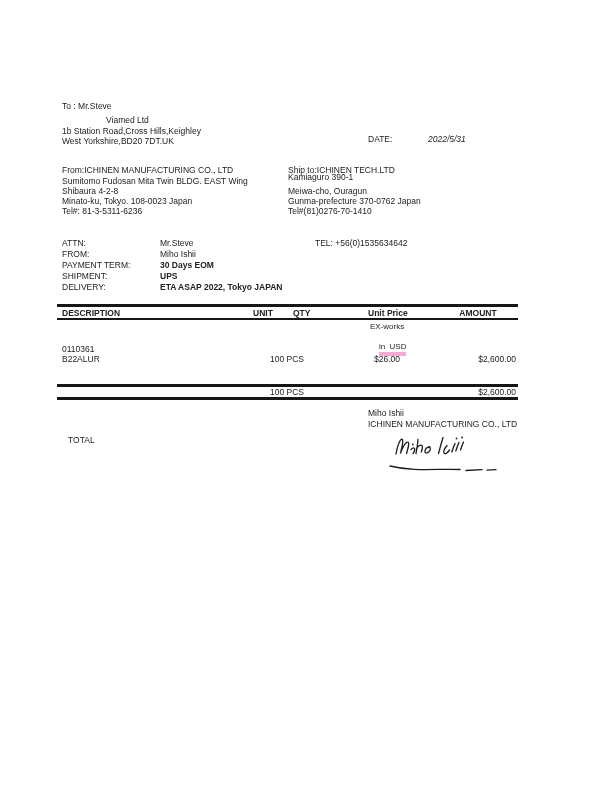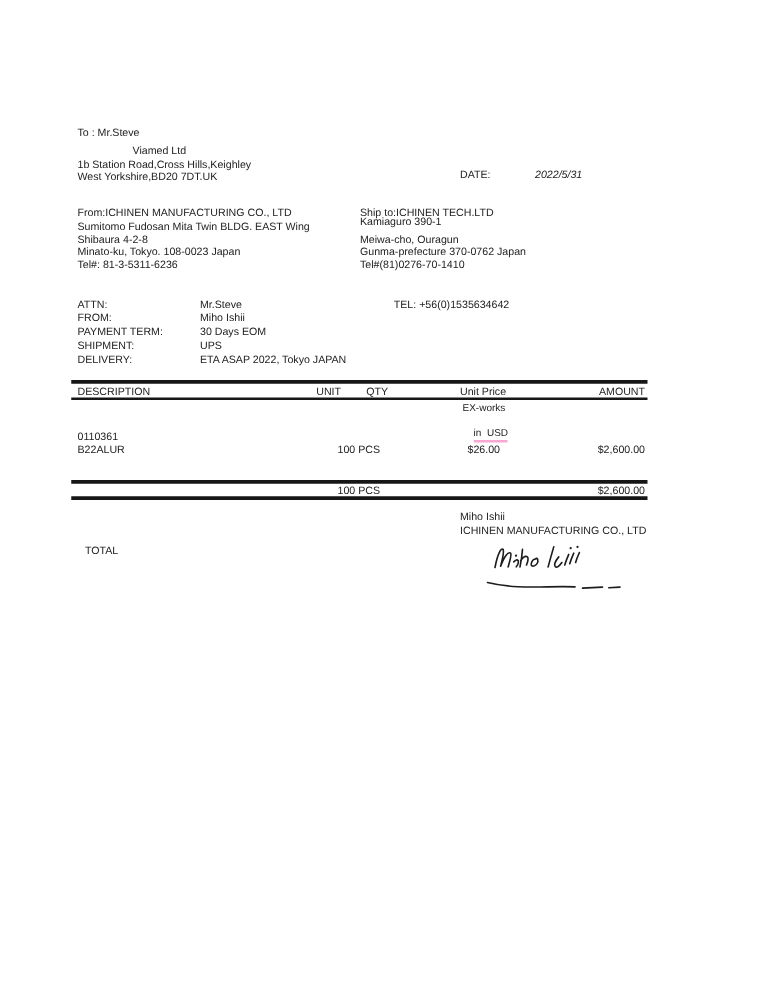--- a/index.html
+++ b/index.html
@@ -2,30 +2,30 @@
 <html><head>
 <meta charset="utf-8">
 <style>
   html,body { margin:0; padding:0; background:#e8e8e8; }
   .page {
     position:relative; width:612px; height:792px; margin:0 auto;
     background:#ffffff; overflow:hidden;
     font-family:"Liberation Sans", sans-serif; color:#222;
   }
   .t { position:absolute; font-size:8.5px; line-height:10px; white-space:pre; }
-  .b { font-weight:normal; }
+  .b { font-weight:bold; }
   .sm { font-size:8px; }
   .rule { position:absolute; background:#161616; }
   .right { text-align:right; }
   .title-wrap { position:absolute; left:0; right:0; top:64px; text-align:center; }
   .title {
     display:inline-block; font-size:11.5px; font-weight:bold; letter-spacing:0.6px;
     color:#161616; border-bottom:1.6px solid #161616; padding:0 10px 1px 2px; white-space:pre;
   }
-  .usd-underline { border-bottom:2px solid #f9a8d4; padding-bottom:0.5px; }
+  .usd-underline { border-bottom:4px solid #f9a8d4; padding-bottom:0.5px; }
   .sig { position:absolute; left:386px; top:430px; }
 </style>
 </head>
 <body>
 
 <div class="page">
 
 
   <div class="t" style="left:62px; top:101px;">To : Mr.Steve</div>
   <div class="t" style="left:62px; top:115px;margin-left:44px;">Viamed Ltd</div>
@@ -63,21 +63,21 @@
   <div class="t" style="left:62px;  top:282px;">DELIVERY:</div>
   <div class="t b" style="left:160px; top:282px;">ETA ASAP 2022, Tokyo JAPAN</div>
 
   <div class="rule" style="left:57px; top:304px; width:461px; height:3px;"></div>
   <div class="rule" style="left:57px; top:318px; width:461px; height:2px;"></div>
 
   <div class="t b" style="left:62px;  top:308px;">DESCRIPTION</div>
   <div class="t b" style="left:253px; top:308px;">UNIT</div>
   <div class="t b" style="left:293px; top:308px;">QTY</div>
   <div class="t b" style="left:368px; top:308px;">Unit Price</div>
-  <div class="t b right" style="left:440px; top:308px; width:76px;">AMOUNT</div>
+  <div class="t b right" style="left:440px; top:308px; width:76px;text-align:center;">AMOUNT</div>
 
   <div class="t sm" style="left:370px; top:322px;">EX-works</div>
   <div class="t sm" style="left:370px; top:332px;">
     <span class="usd-underline">in  USD</span>
   </div>
 
   <div class="t" style="left:62px;  top:344px;">0110361</div>
   <div class="t" style="left:62px;  top:354px;">B22ALUR</div>
   <div class="t" style="left:270px; top:354px;">100 PCS</div>
   <div class="t" style="left:374px; top:354px;">$26.00</div>

